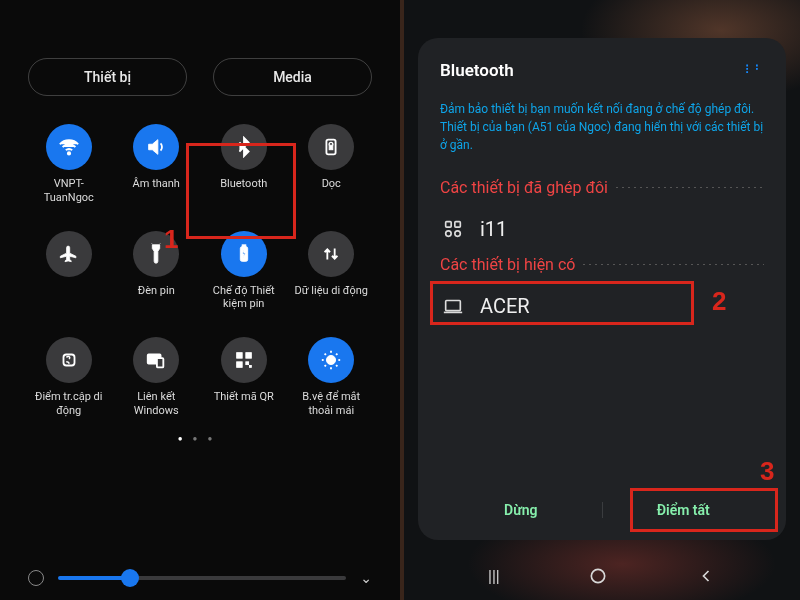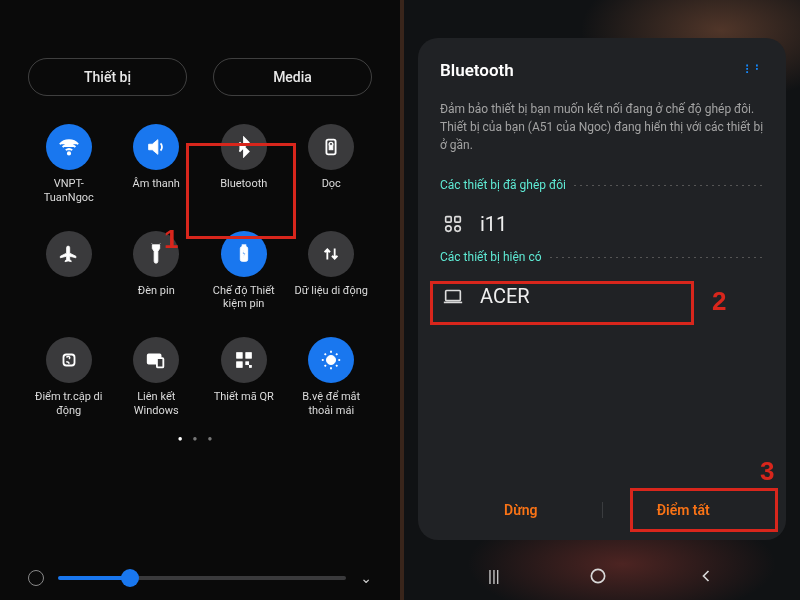--- a/index.html
+++ b/index.html
@@ -105,44 +105,44 @@
   .sheet-header {
     display: flex; justify-content: space-between; align-items: center;
     margin-bottom: 20px;
   }
   .sheet-title { color: #fff; font-size: 17px; font-weight: 600; }
   .scan-anim {
     font-family: monospace;
     color: #148aff; font-size: 12px; letter-spacing: 1px;
   }
   .sheet-desc {
-    color: #a3a3a3; font-size: 12px; line-height: 1.5; margin-bottom: 24px;
+    color: #0ea5e9; font-size: 12px; line-height: 1.5; margin-bottom: 24px;
   }
   .section-label {
     display: flex; align-items: center; gap: 8px; margin-bottom: 10px;
   }
-  .section-label .txt { color: #5eead4; font-size: 12px; white-space: nowrap; }
+  .section-label .txt { color: #ef4444; font-size: 16px; white-space: nowrap; }
   .section-label .dotline {
     flex: 1; height: 1px;
     background: repeating-linear-gradient(to right, #555 0 2px, transparent 2px 6px);
   }
   .dev-row {
     display: flex; align-items: center; gap: 16px;
     padding: 10px 2px 14px 2px;
   }
   .dev-row .dico { width: 22px; height: 22px; color: #dcdcdc; }
   .dev-row .dname { color: #efefef; font-size: 20px; }
   .spacer { flex: 1; }
   .sheet-actions {
     border-top: 0; padding: 18px 0 22px 0;
     display: flex;
   }
   .action-btn {
     flex: 1; text-align: center; font-size: 14px; font-weight: 600;
-    color: #f97316; cursor: pointer;
+    color: #86efac; cursor: pointer;
   }
   .action-sep { width: 1px; background: #3a3c3f; }
 
   .navbar {
     position: absolute; bottom: 0; left: 0; right: 0; height: 48px;
     display: flex; align-items: center; justify-content: space-around;
     padding: 0 40px;
   }
   .nav-icon { color: #d8d8d8; }
 </style>

